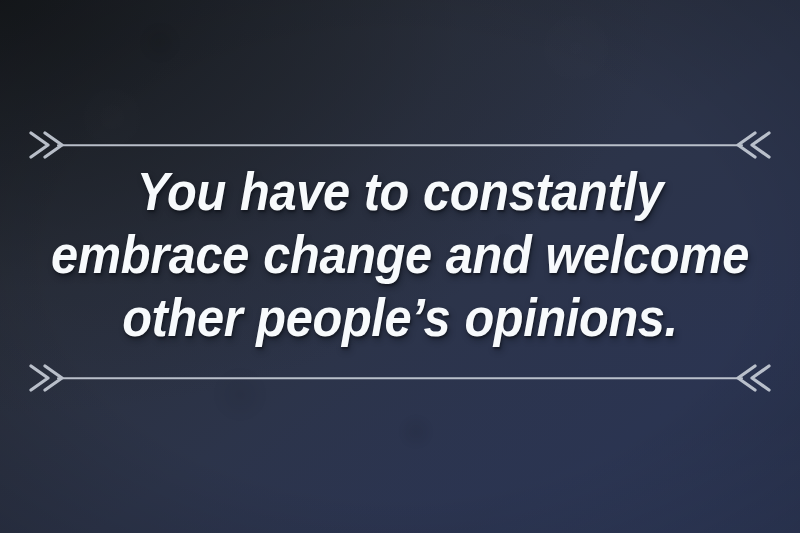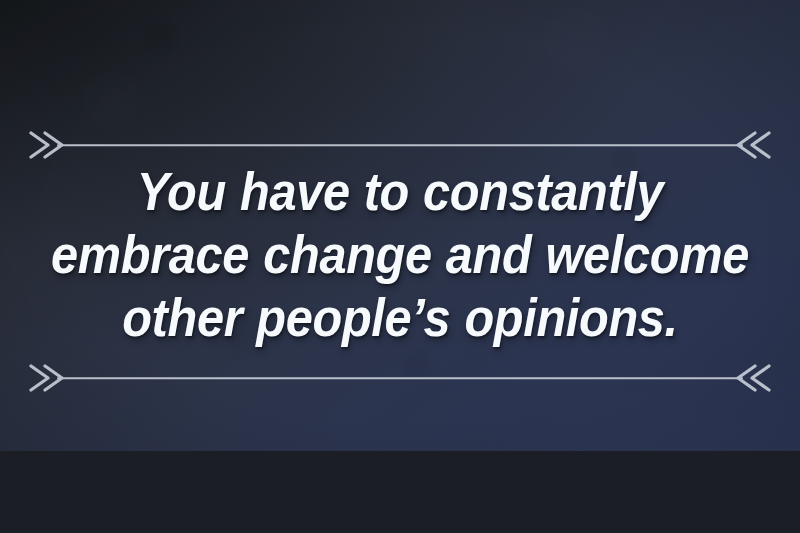--- a/index.html
+++ b/index.html
@@ -4,21 +4,21 @@
 <style>
   html, body {
     margin: 0;
     padding: 0;
     background: #1b1e24;
   }
 
   #quote-card {
     position: relative;
     width: 800px;
-    height: 451px;
+    height: 533px;
     overflow: hidden;
     font-family: "Liberation Sans", sans-serif;
     background-color: #2a3148;
     background-image:
       radial-gradient(ellipse 120% 95% at 100% 115%, rgba(48,60,94,0.95) 0%, rgba(43,53,82,0.55) 38%, rgba(40,48,70,0.0) 70%),
       radial-gradient(ellipse 105% 100% at 0% 0%, rgba(22,25,29,0.98) 0%, rgba(28,32,39,0.80) 28%, rgba(34,39,50,0.35) 55%, rgba(38,45,60,0.0) 78%),
       linear-gradient(145deg, #23272e 0%, #2a2f3b 26%, #2c344a 55%, #2b3450 80%, #2a3350 100%);
   }
 
   

